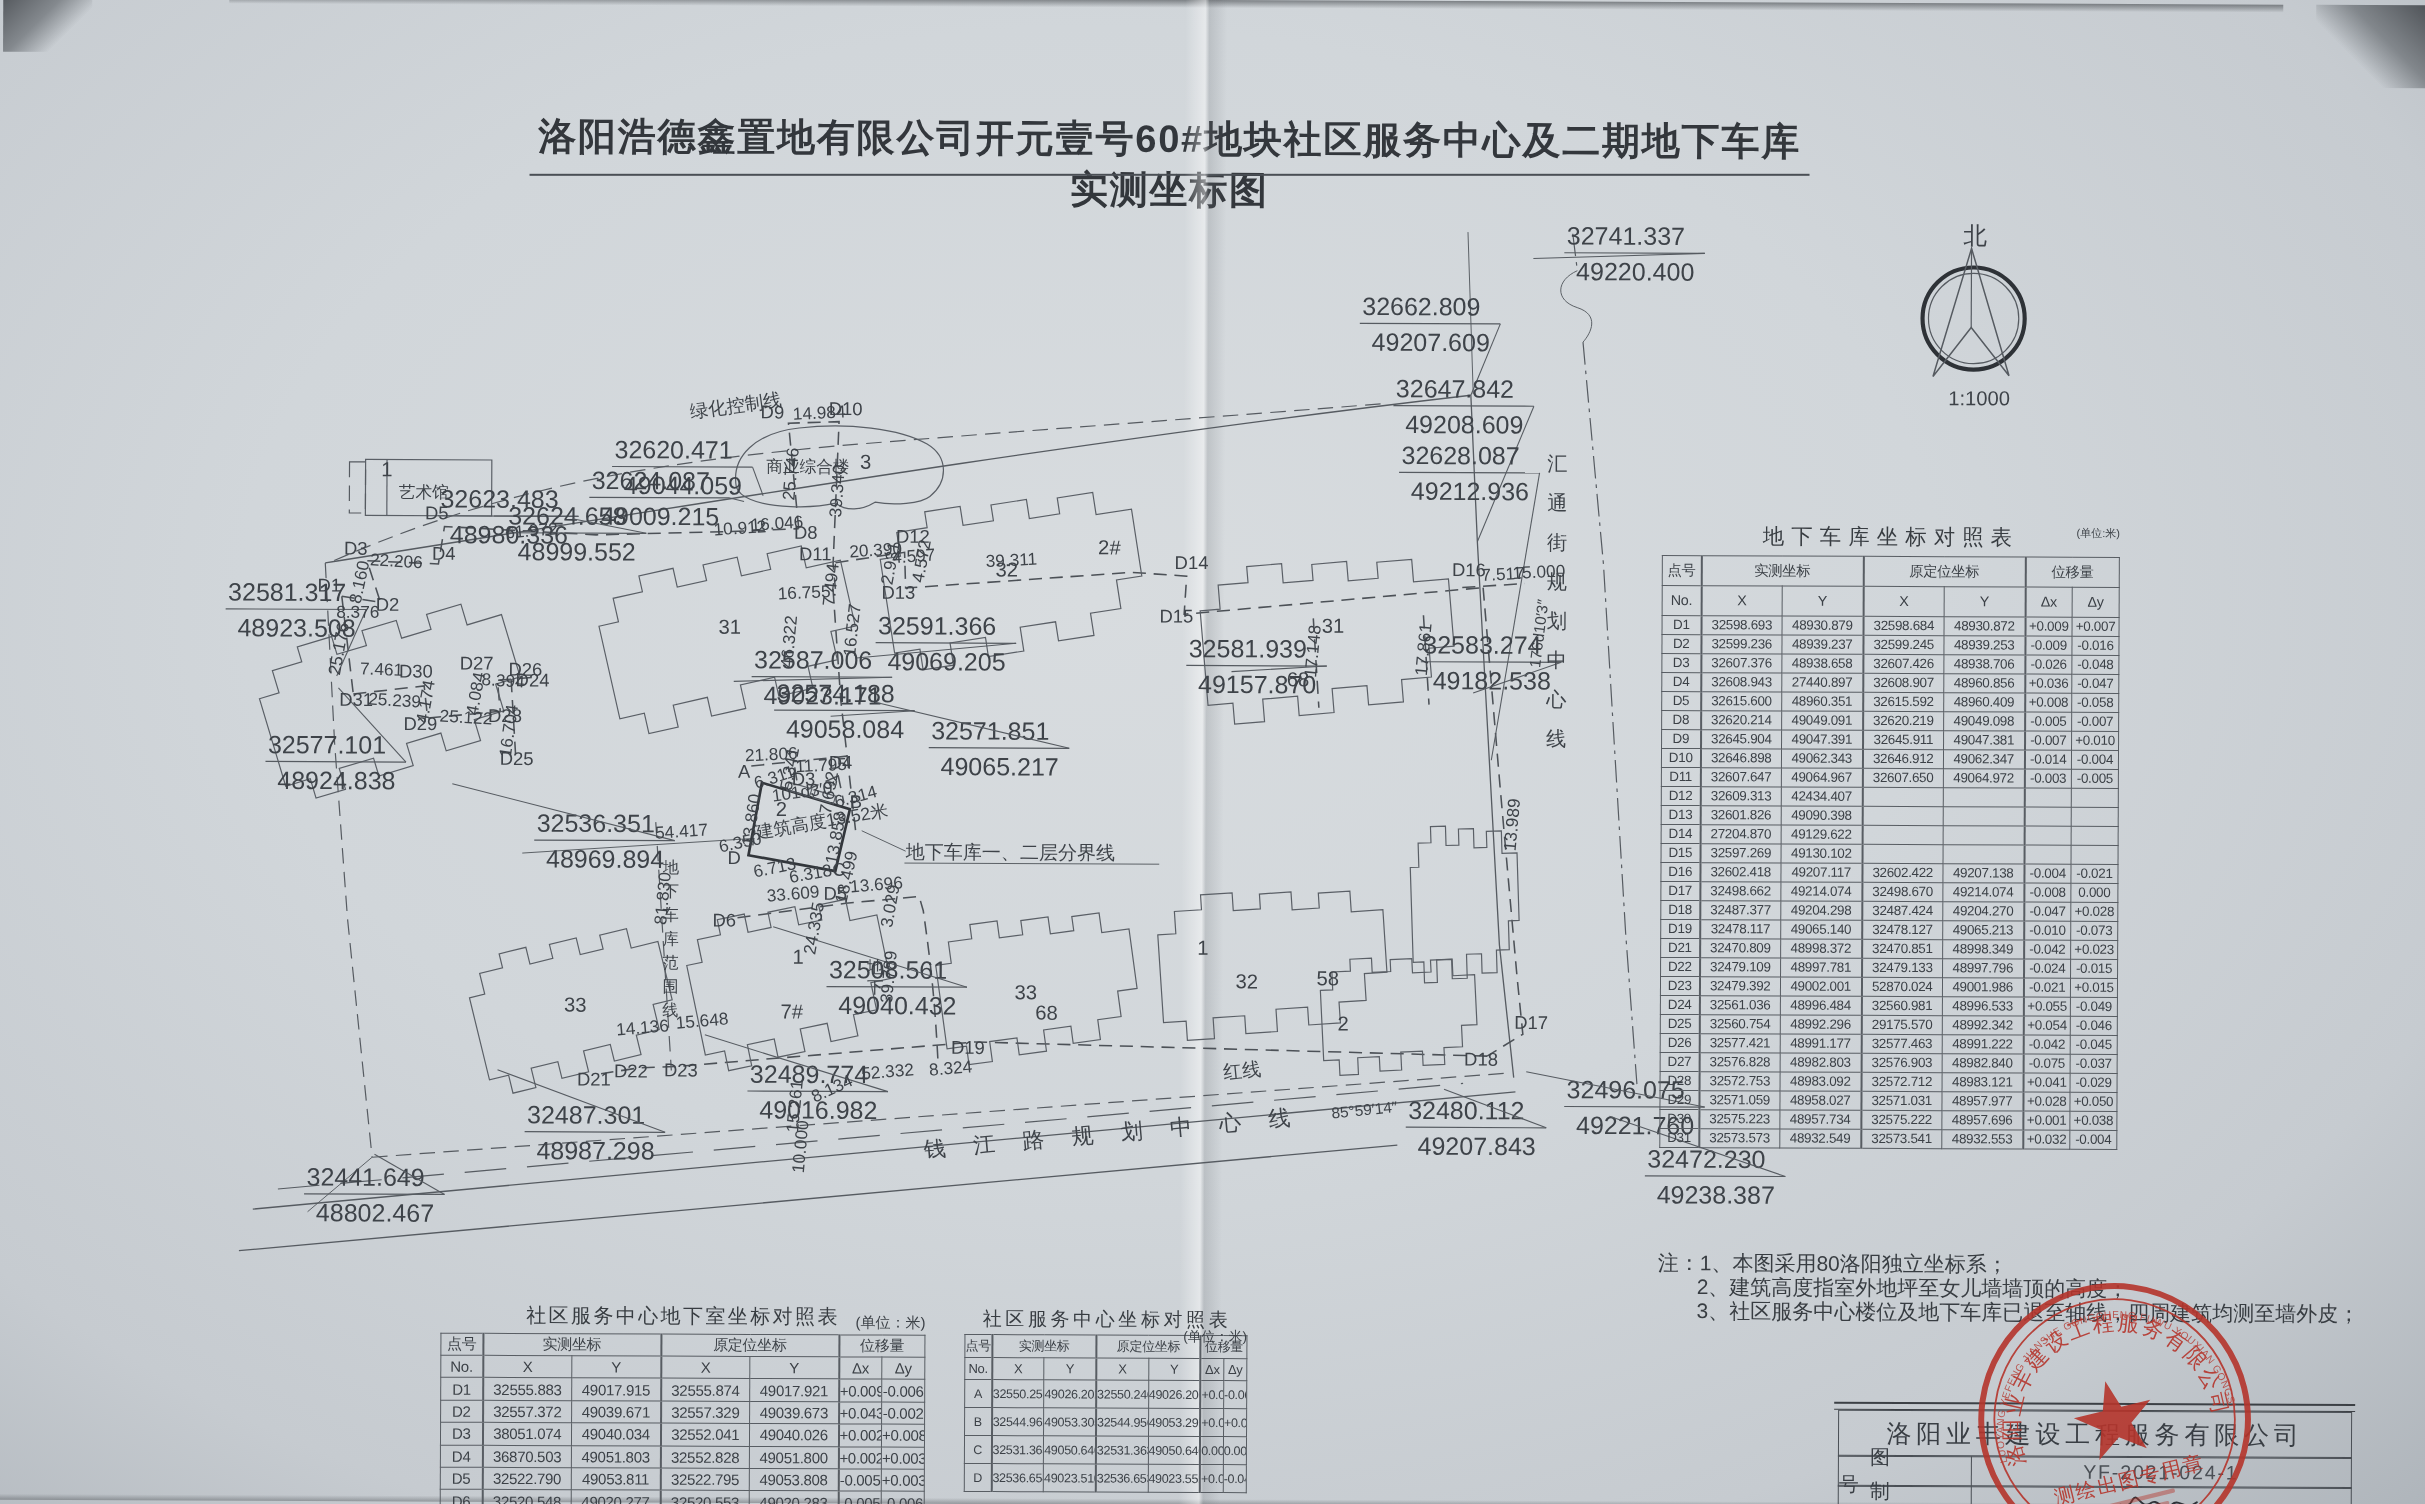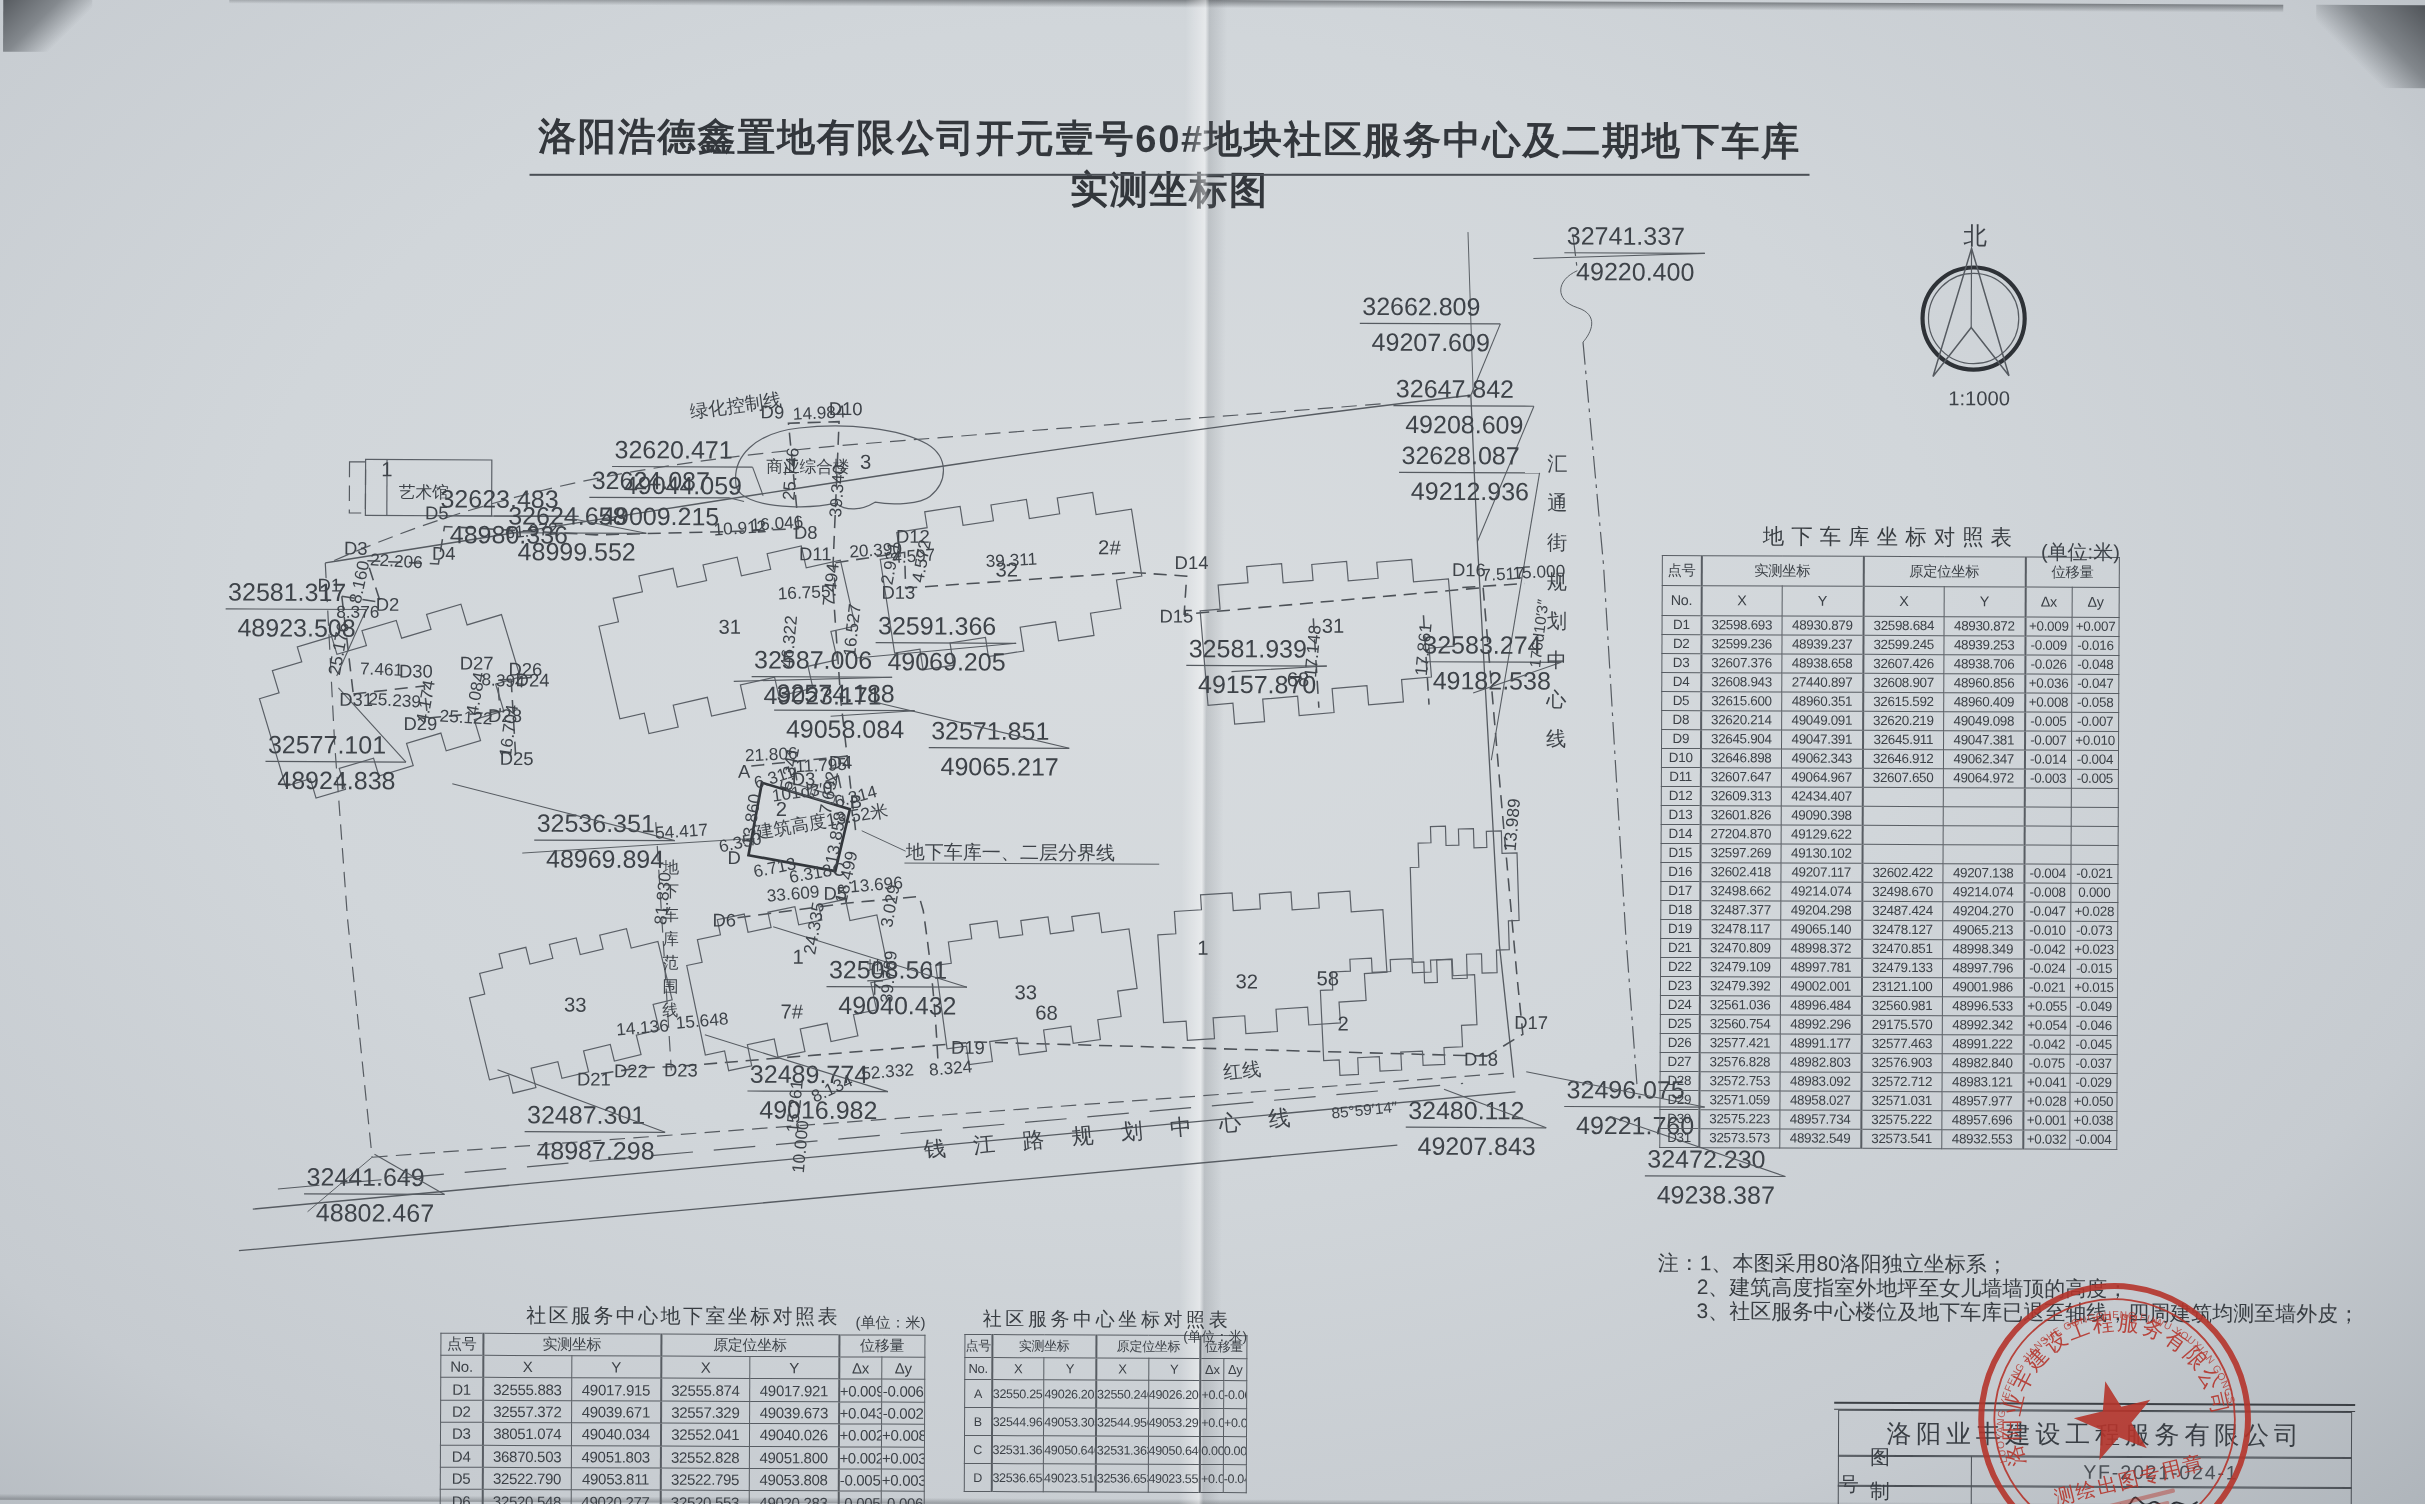--- a/index.html
+++ b/index.html
@@ -384,21 +384,21 @@
     <circle cx="102" cy="162" r="86" fill="none" stroke="#2e3237" stroke-width="7"></circle>
     <circle cx="102" cy="162" r="76" fill="none" stroke="#565b61" stroke-width="2"></circle>
     <path d="M98,44 L34,260 L98,177 L162,258 Z" fill="none" stroke="#565b61" stroke-width="2.5"></path>
     <path d="M98,44 L98,177" stroke="#565b61" stroke-width="2"></path>
     <text x="84" y="36" font-size="40" fill="#3d4248">北</text>
     <text x="60" y="308" font-size="34" fill="#3d4248">1:1000</text>
   </svg>
 
   <div class="tbl-wrap" style="left:1661px;top:519px;width:458px;">
     <div class="tbl-title" style="font-size:21.4px;letter-spacing:7.1px;">地下车库坐标对照表</div>
-    <div class="tbl-unit" style="right:0;top:16px;font-size:20px;">(单位:米)</div>
+    <div class="tbl-unit" style="right:0;top:3px;font-size:11px;">(单位:米)</div>
     <table id="garage-table" class="coord-table" style="width:457px;margin-top:4.8px;">
         <colgroup>
           <col style="width: 39px;">
           <col style="width: 81px;">
           <col style="width: 81px;">
           <col style="width: 81px;">
           <col style="width: 81px;">
           <col style="width: 47px;">
           <col style="width: 47px;">
         </colgroup>
@@ -588,21 +588,21 @@
             <td>48997.781</td>
             <td class="gb">32479.133</td>
             <td>48997.796</td>
             <td class="gb">-0.024</td>
             <td>-0.015</td>
           </tr>
           <tr>
             <td>D23</td>
             <td class="gb">32479.392</td>
             <td>49002.001</td>
-            <td class="gb">23121.100</td>
+            <td class="gb">52870.024</td>
             <td>49001.986</td>
             <td class="gb">-0.021</td>
             <td>+0.015</td>
           </tr>
           <tr>
             <td>D24</td>
             <td class="gb">32561.036</td>
             <td>48996.484</td>
             <td class="gb">32560.981</td>
             <td>48996.533</td>

